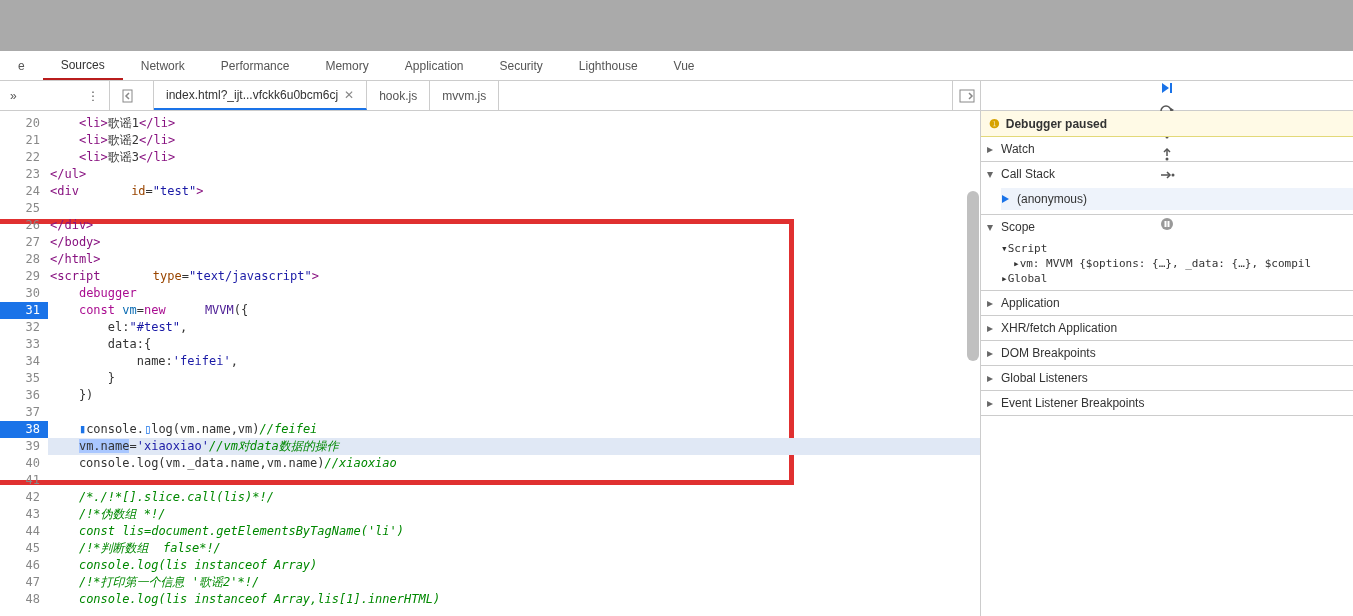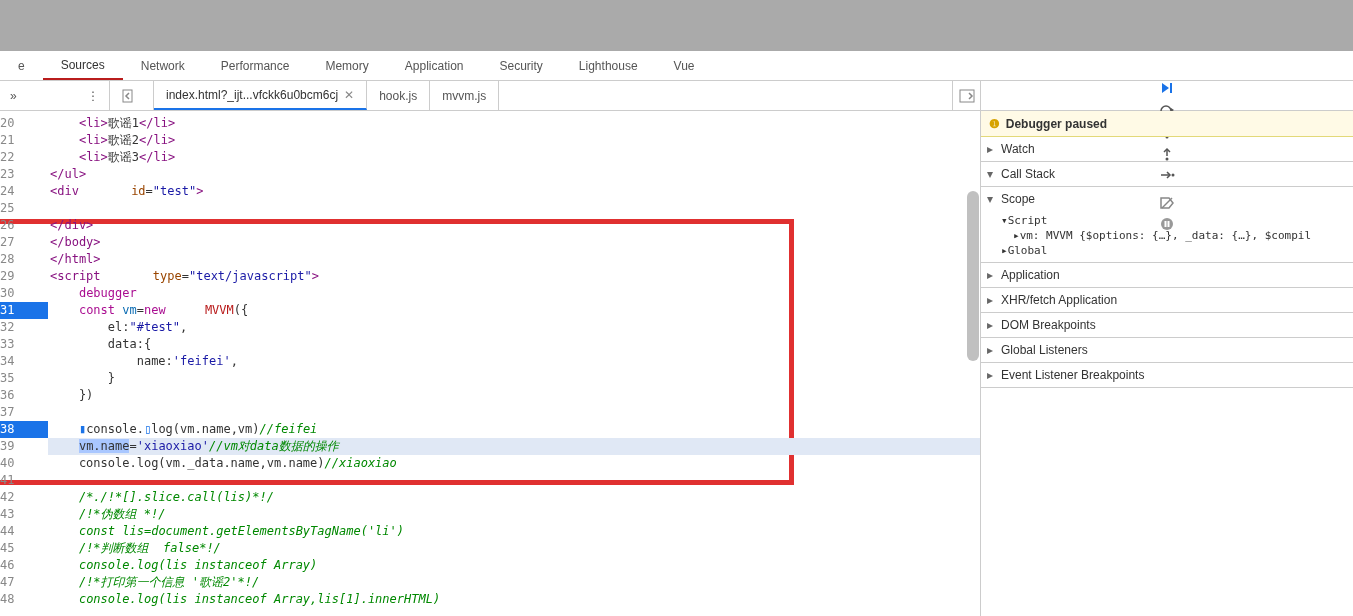--- a/index.html
+++ b/index.html
@@ -15,21 +15,21 @@
 .ed-tab.active { border-bottom: 2px solid #1a73e8; color:#333; }
 .ed-close { color:#888; cursor:pointer; }
 .ed-spacer { flex:1; }
 .ed-right-icon { width:28px; display:flex; align-items:center; justify-content:center; border-left:1px solid #ccc; }
 .main-area { display:flex; height:505px; }
 .left-gutter { width:110px; border-right:1px solid #ccc; padding:12px 8px 0 8px; color:#222; position:relative; }
 .left-gutter .locals { margin-top: 290px; font-size:12px; color:#333; }
 .code-panel { flex:1; position:relative; overflow:hidden; }
 .lines { font-family: Consolas, Menlo, monospace; white-space: pre; line-height: 17px; font-size: 12px; position:absolute; top:4px; left:0; right:0; }
 .line { display:flex; height:17px; }
-.lnum { width:48px; text-align:left; padding-right:8px; color:#888; }
+.lnum { width:48px; text-align:right; padding-right:8px; color:#888; }
 .lnum.curr { background:#1a73e8; color:#fff; }
 .code { padding-left: 2px; flex:1; }
 .line.highlight .code { background:#e0e8f5; }
 .redbox { position:absolute; border:5px solid #e03030; pointer-events:none; }
 .right-panel { width:373px; border-left:1px solid #ccc; display:flex; flex-direction:column; }
 .debug-toolbar { height:30px; border-bottom:1px solid #ccc; display:flex; align-items:center; padding:0 6px; gap:8px; }
 .dbg-ico { width:20px; height:20px; display:flex; align-items:center; justify-content:center; cursor:pointer; }
 .dbg-sep { width:1px; height:18px; background:#ccc; margin:0 2px; }
 .paused-bar { background:#fffae6; border-bottom:1px solid #e3d979; height:26px; display:flex; align-items:center; padding:0 8px; gap:6px; }
 .paused-bar .warn { color:#d6a200; font-weight:bold; }
@@ -41,21 +41,21 @@
 .callframe { display:flex; align-items:center; gap:6px; height:22px; color:#333; }
 .callframe.active { background:#eef3fb; }
 .scope-row { font-family: Consolas, monospace; font-size:11px; white-space:nowrap; overflow:hidden; text-overflow:ellipsis; padding:1px 0; color:#333; }
 svg { display:block; }
 .code .tag { color:#881280; }
 .code .attr { color:#994500;margin-left:45px; }
 .code .str { color:#1a1aa6; }
 .code .kw { color:#aa0d91; }
 .code .var { color:#0b6cb3;margin-top:45px; }
 .code .cmt { color:#008800; font-style:italic; }
-.code .fn { color:#b91c1c;padding-left:32px; }
+.code .fn { color:#4c1d95;padding-left:32px; }
 .scroll-track { position:absolute; right:0; top:0; bottom:0; width:14px; }
 .scroll-thumb { position:absolute; right:1px; width:12px; background:#c0c0c0; border-radius:6px; }
 </style>
 </head>
 <body>
 
 <div class="top-gray"></div>
 
 <div class="tabs-row" id="tabs-row">
     <div class="tab">e</div>
@@ -170,20 +170,30 @@
       <div class="sec-head">
           <span class="tri">▸</span>
           <span>Watch</span>
         </div>
     </div>
     <div class="section">
       <div class="sec-head">
           <span class="tri">▾</span>
           <span>Call Stack</span>
         </div>
+      <div class="sec-body" id="callstack-body">
+          <div class="callframe active">
+            <span>
+              <svg width="10" height="10">
+                <path d="M1 1 L8 5 L1 9 Z" fill="#1a73e8"></path>
+              </svg>
+            </span>
+            <span>(anonymous)</span>
+          </div>
+        </div>
     </div>
     <div class="section">
       <div class="sec-head">
           <span class="tri">▾</span>
           <span>Scope</span>
         </div>
       <div class="sec-body">
         <div class="scope-row">▾<span>Script</span></div>
         <div class="scope-row" style="padding-left:12px">▸<span>vm: MVVM {$options: {…}, _data: {…}, $compil</span></div>
         <div class="scope-row">▸<span>Global</span></div>

